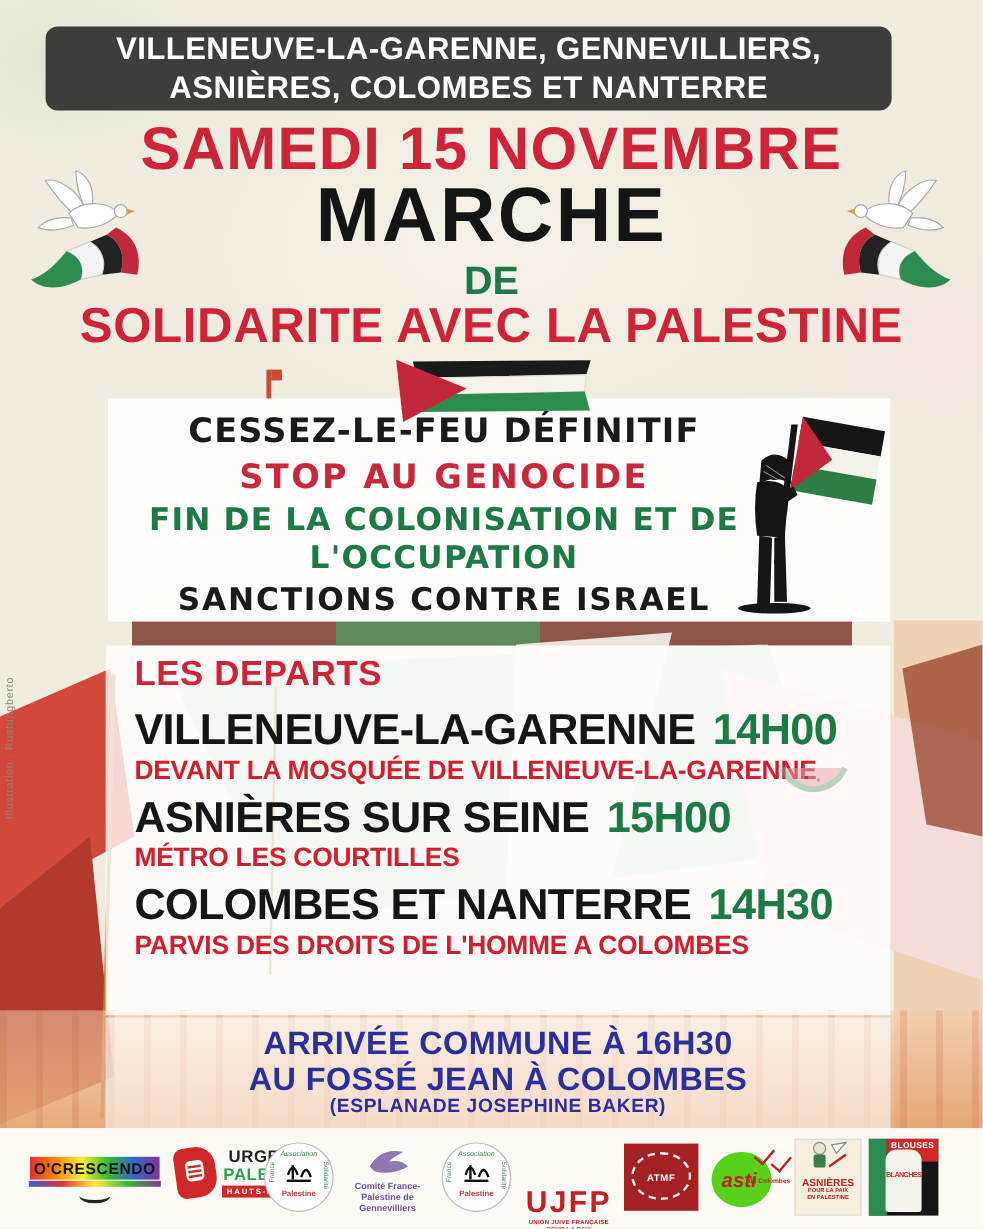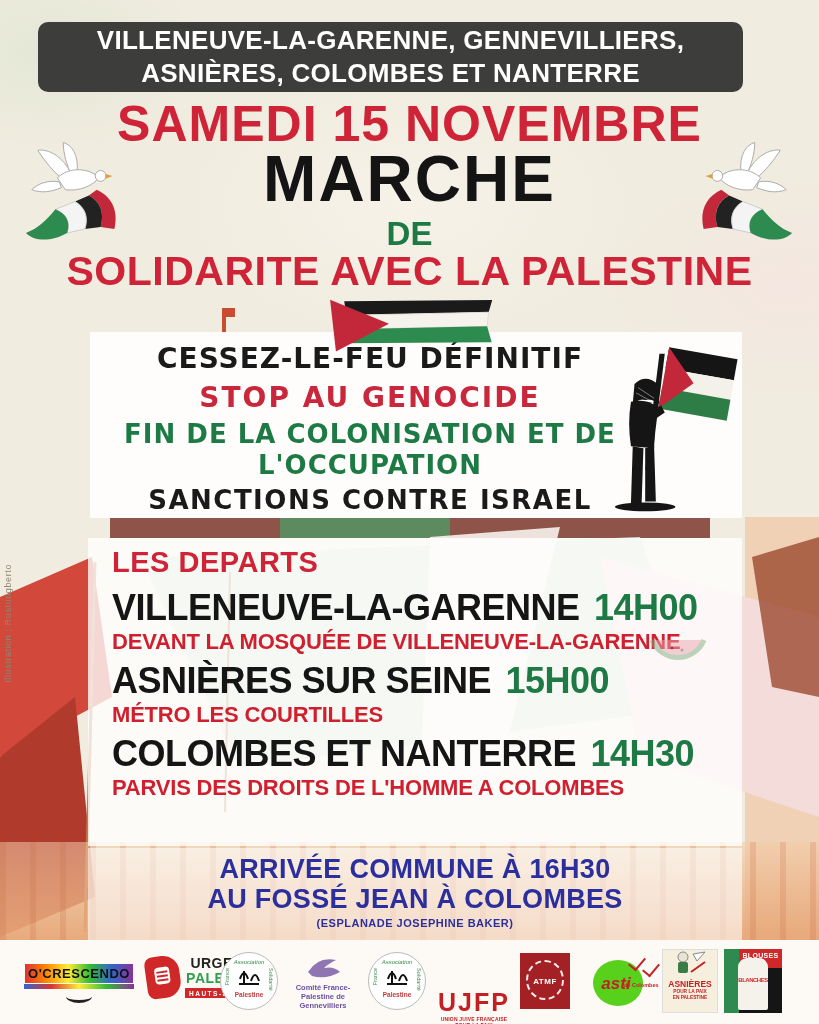--- a/index.html
+++ b/index.html
@@ -52,21 +52,21 @@
   .dep-head{font-size:29px;font-weight:bold;color:#cf2337;letter-spacing:.5px;margin-bottom:8px;}
   .dep-city{font-size:36px;font-weight:bold;color:#151515;letter-spacing:-.5px;line-height:38px;display:inline;}
   .dep-time{font-size:36px;font-weight:bold;color:#1e7a45;letter-spacing:-.5px;display:inline;margin-left:10px;}
   .dep-place{font-size:22px;font-weight:bold;color:#d0202f;line-height:23px;margin:1px 0 7px;letter-spacing:-.2px;}
   .melon{position:absolute;right:34px;top:96px;width:60px;height:38px;opacity:.5;}
 
   
   .arrival{position:absolute;left:88px;top:848px;width:654px;height:98px;background:rgba(255,255,255,.58);
     z-index:2;text-align:center;color:#2b2f9e;font-weight:bold;box-sizing:border-box;padding-top:6px;}
   .arr1,.arr2{font-size:27px;line-height:30px;letter-spacing:.3px;}
-  .arr3{font-size:11px;line-height:18px;letter-spacing:.5px;}
+  .arr3{font-size:16px;line-height:18px;letter-spacing:.5px;}
 
   
   .logo-strip{position:absolute;left:0;top:940px;width:819px;height:84px;background:#fdfaf5;z-index:5;}
   .logo{position:absolute;}
   .lg-ocrescendo{left:24px;top:24px;width:110px;text-align:center;}
   .oc-text{display:inline-block;font-size:13px;font-weight:bold;color:#111;white-space:nowrap;
     background:linear-gradient(90deg,#d33,#f80,#fe3,#3b3,#36c,#839);padding:2px 3px;letter-spacing:.5px;}
   .oc-bar{height:5px;background:linear-gradient(90deg,#36c,#d33,#fe3,#3b3,#839);margin-top:1px;}
   .oc-smile{width:26px;height:10px;border-bottom:3px solid #222;border-radius:50%;margin:1px auto 0;}
   .lg-urgence{left:146px;top:16px;display:flex;align-items:center;}
@@ -83,21 +83,21 @@
   .afps-bottom{font-size:6.5px;color:#c03a3a;font-weight:bold;}
   .afps-side{position:absolute;top:15px;writing-mode:vertical-rl;font-size:5.5px;color:#3a8a4a;}
   .afps-side.l{left:3px;transform:rotate(180deg);}
   .afps-side.r{right:3px;}
   .lg-comite{left:288px;top:14px;width:70px;text-align:center;}
   .com-text{font-size:7.5px;color:#6b4fa0;font-weight:bold;line-height:9px;margin-top:1px;}
   .lg-ujfp{left:436px;top:18px;width:76px;text-align:center;margin-top:32px;}
   .ujfp-title{font-size:25px;font-weight:bold;color:#c32026;letter-spacing:2px;line-height:25px;}
   .ujfp-sub{font-size:5px;color:#c32026;font-weight:bold;margin-top:1px;letter-spacing:.2px;}
   .ujfp-bar{height:4px;background:rgba(180,70,60,.4);margin:2px 8px 0;border-radius:2px;}
-  .lg-atmf{left:520px;top:13px;width:50px;height:56px;background:#a32024;text-align:center;}
+  .lg-atmf{left:520px;top:13px;width:62px;height:56px;background:#a32024;text-align:center;}
   .atmf-ring{position:absolute;left:6px;top:7px;right:6px;bottom:9px;border:2px dashed rgba(255,255,255,.9);border-radius:50%;}
   .atmf-text{position:absolute;top:24px;width:100%;font-size:8px;color:#fff;font-weight:bold;letter-spacing:.5px;}
   .lg-asti{left:584px;top:16px;width:74px;height:52px;}
   .asti-oval{position:absolute;left:9px;top:4px;width:50px;height:46px;background:#57d11c;border-radius:50%;}
   .asti-text{position:absolute;left:0;top:18px;width:64px;text-align:center;font-size:17px;font-weight:bold;font-style:italic;color:#c32026;}
   .asti-sub{position:absolute;left:40px;top:26px;font-size:5.5px;font-weight:bold;color:#c32026;white-space:nowrap;}
   .asti-check{position:absolute;width:8px;height:14px;border-right:2.5px solid #c32026;border-bottom:2.5px solid #c32026;transform:rotate(40deg);}
   .chk1{right:16px;top:-2px;} .chk2{right:2px;top:4px;}
   .lg-asnieres{left:662px;top:9px;width:56px;height:64px;background:#f6efdd;border:1px solid #ddd;text-align:center;box-sizing:border-box;}
   .asn1{font-size:8.5px;color:#c32026;font-weight:bold;line-height:9px;}

